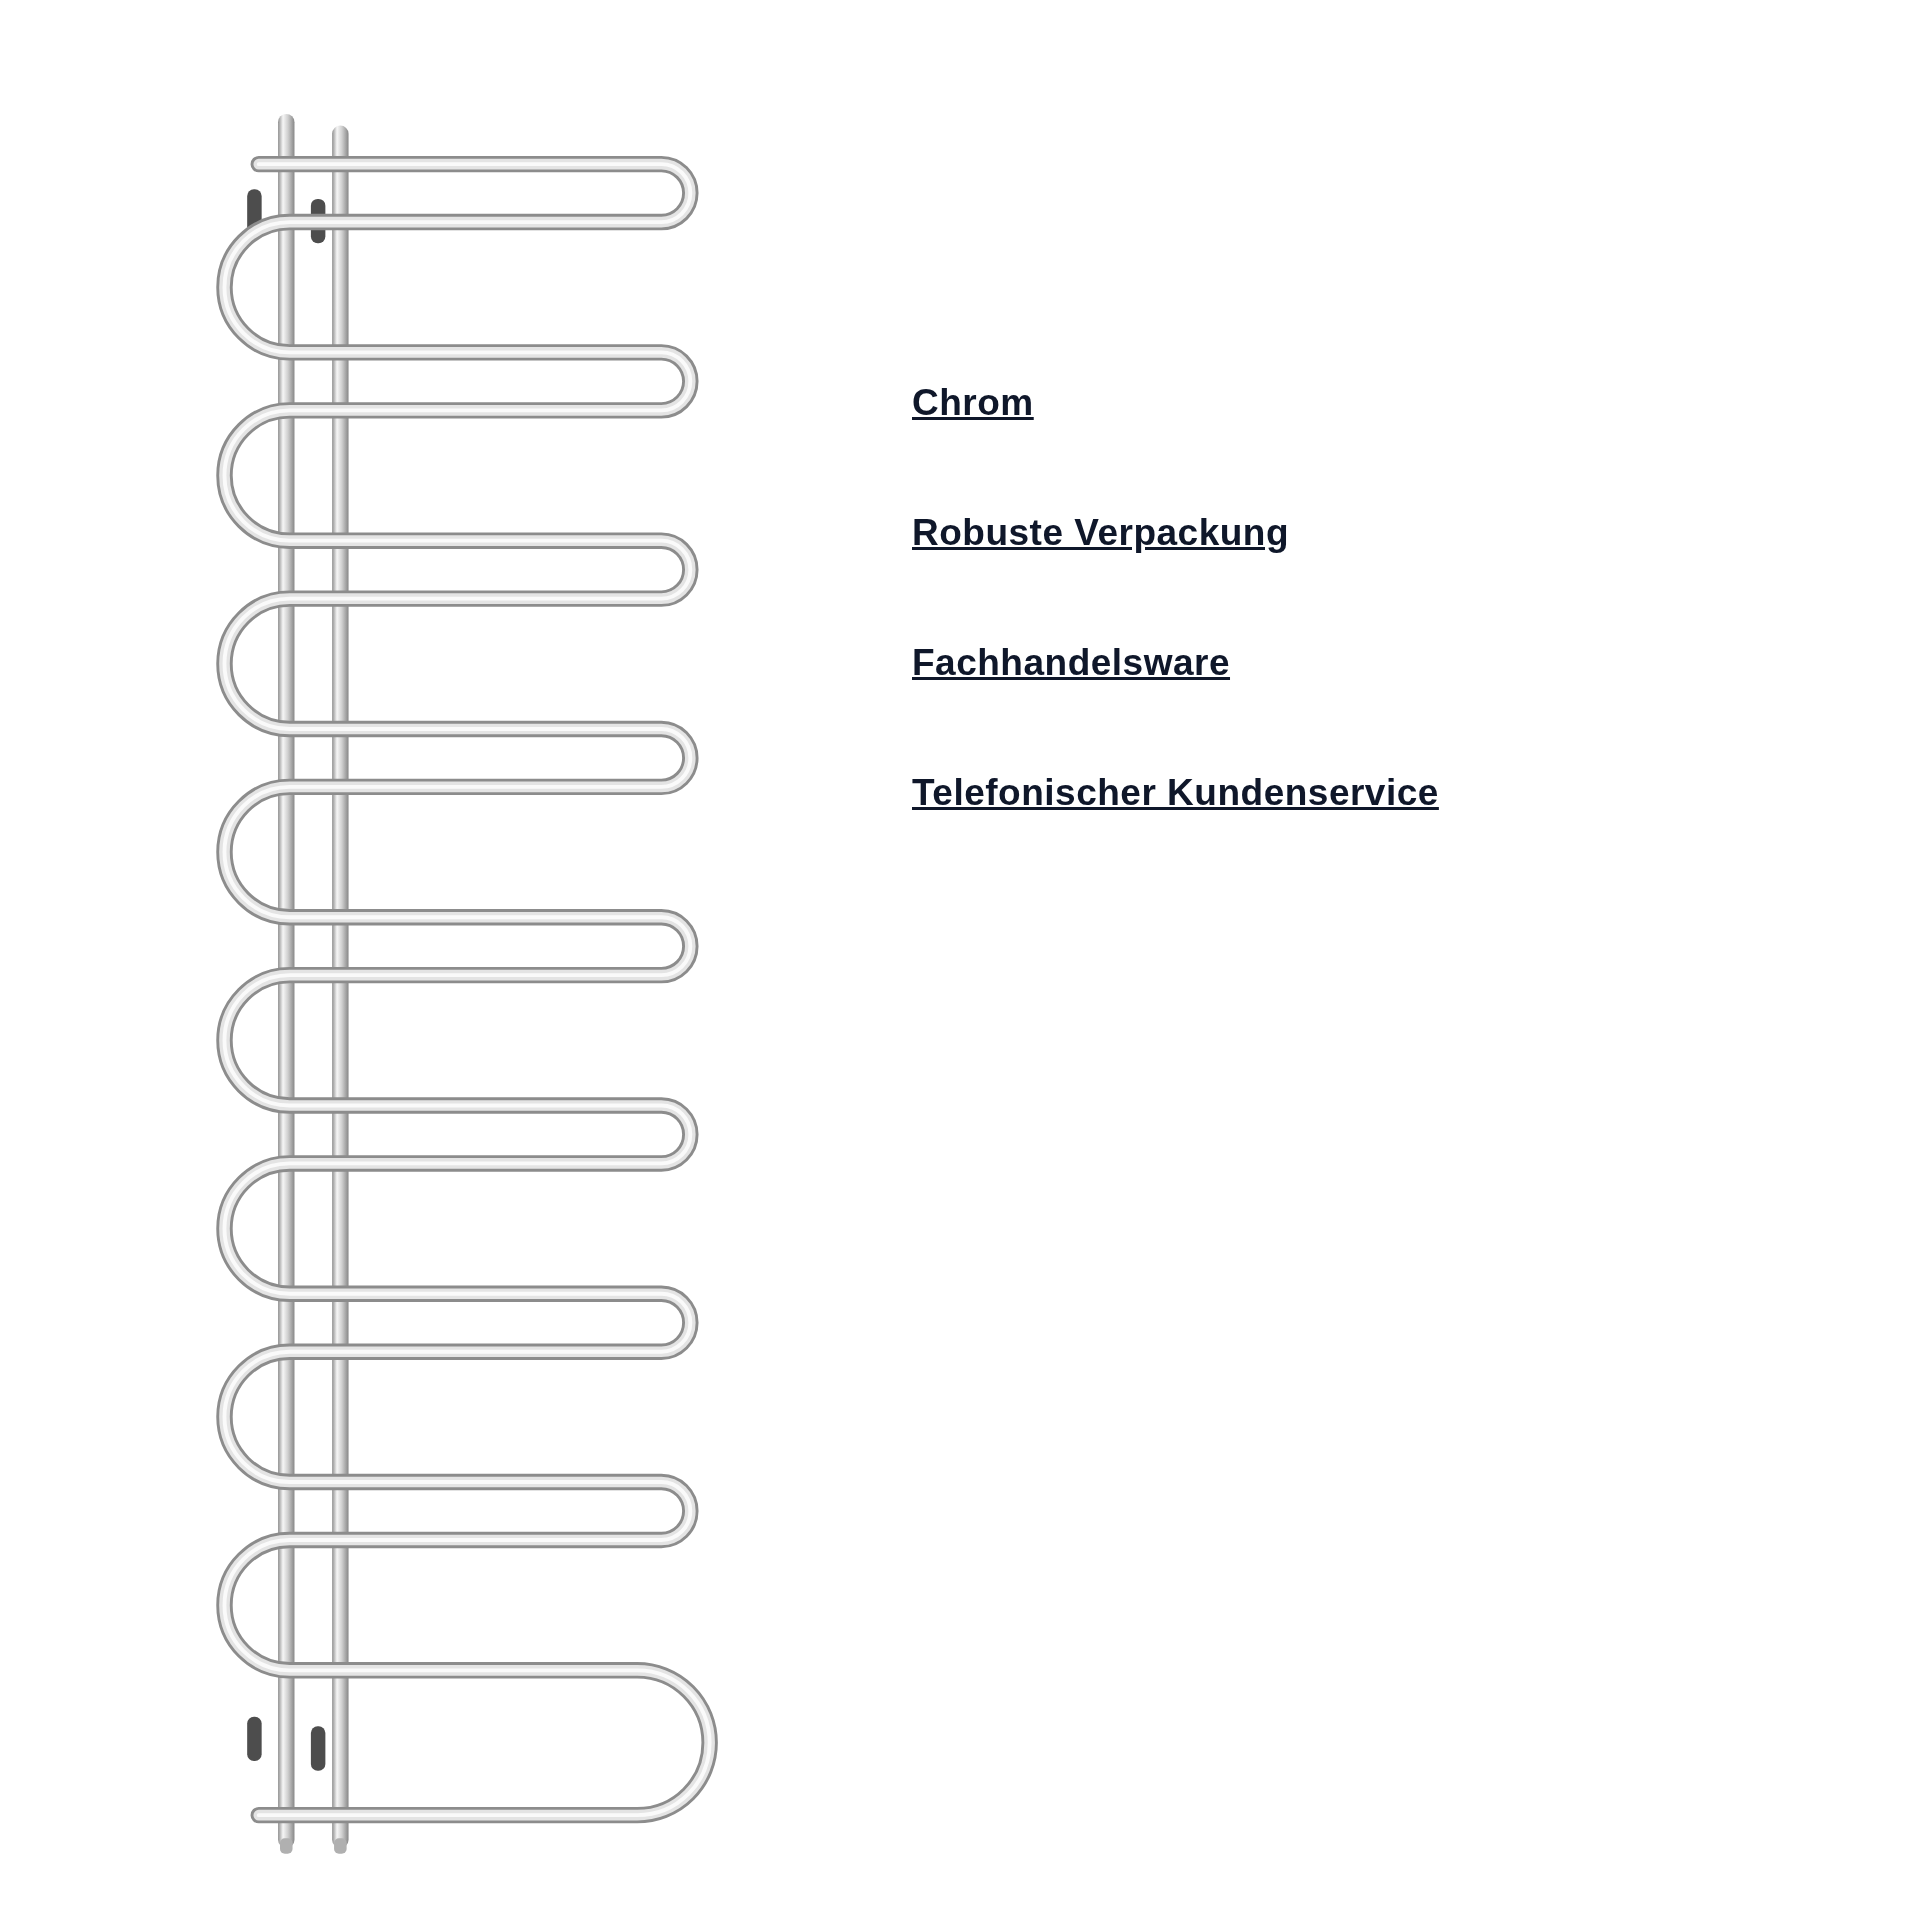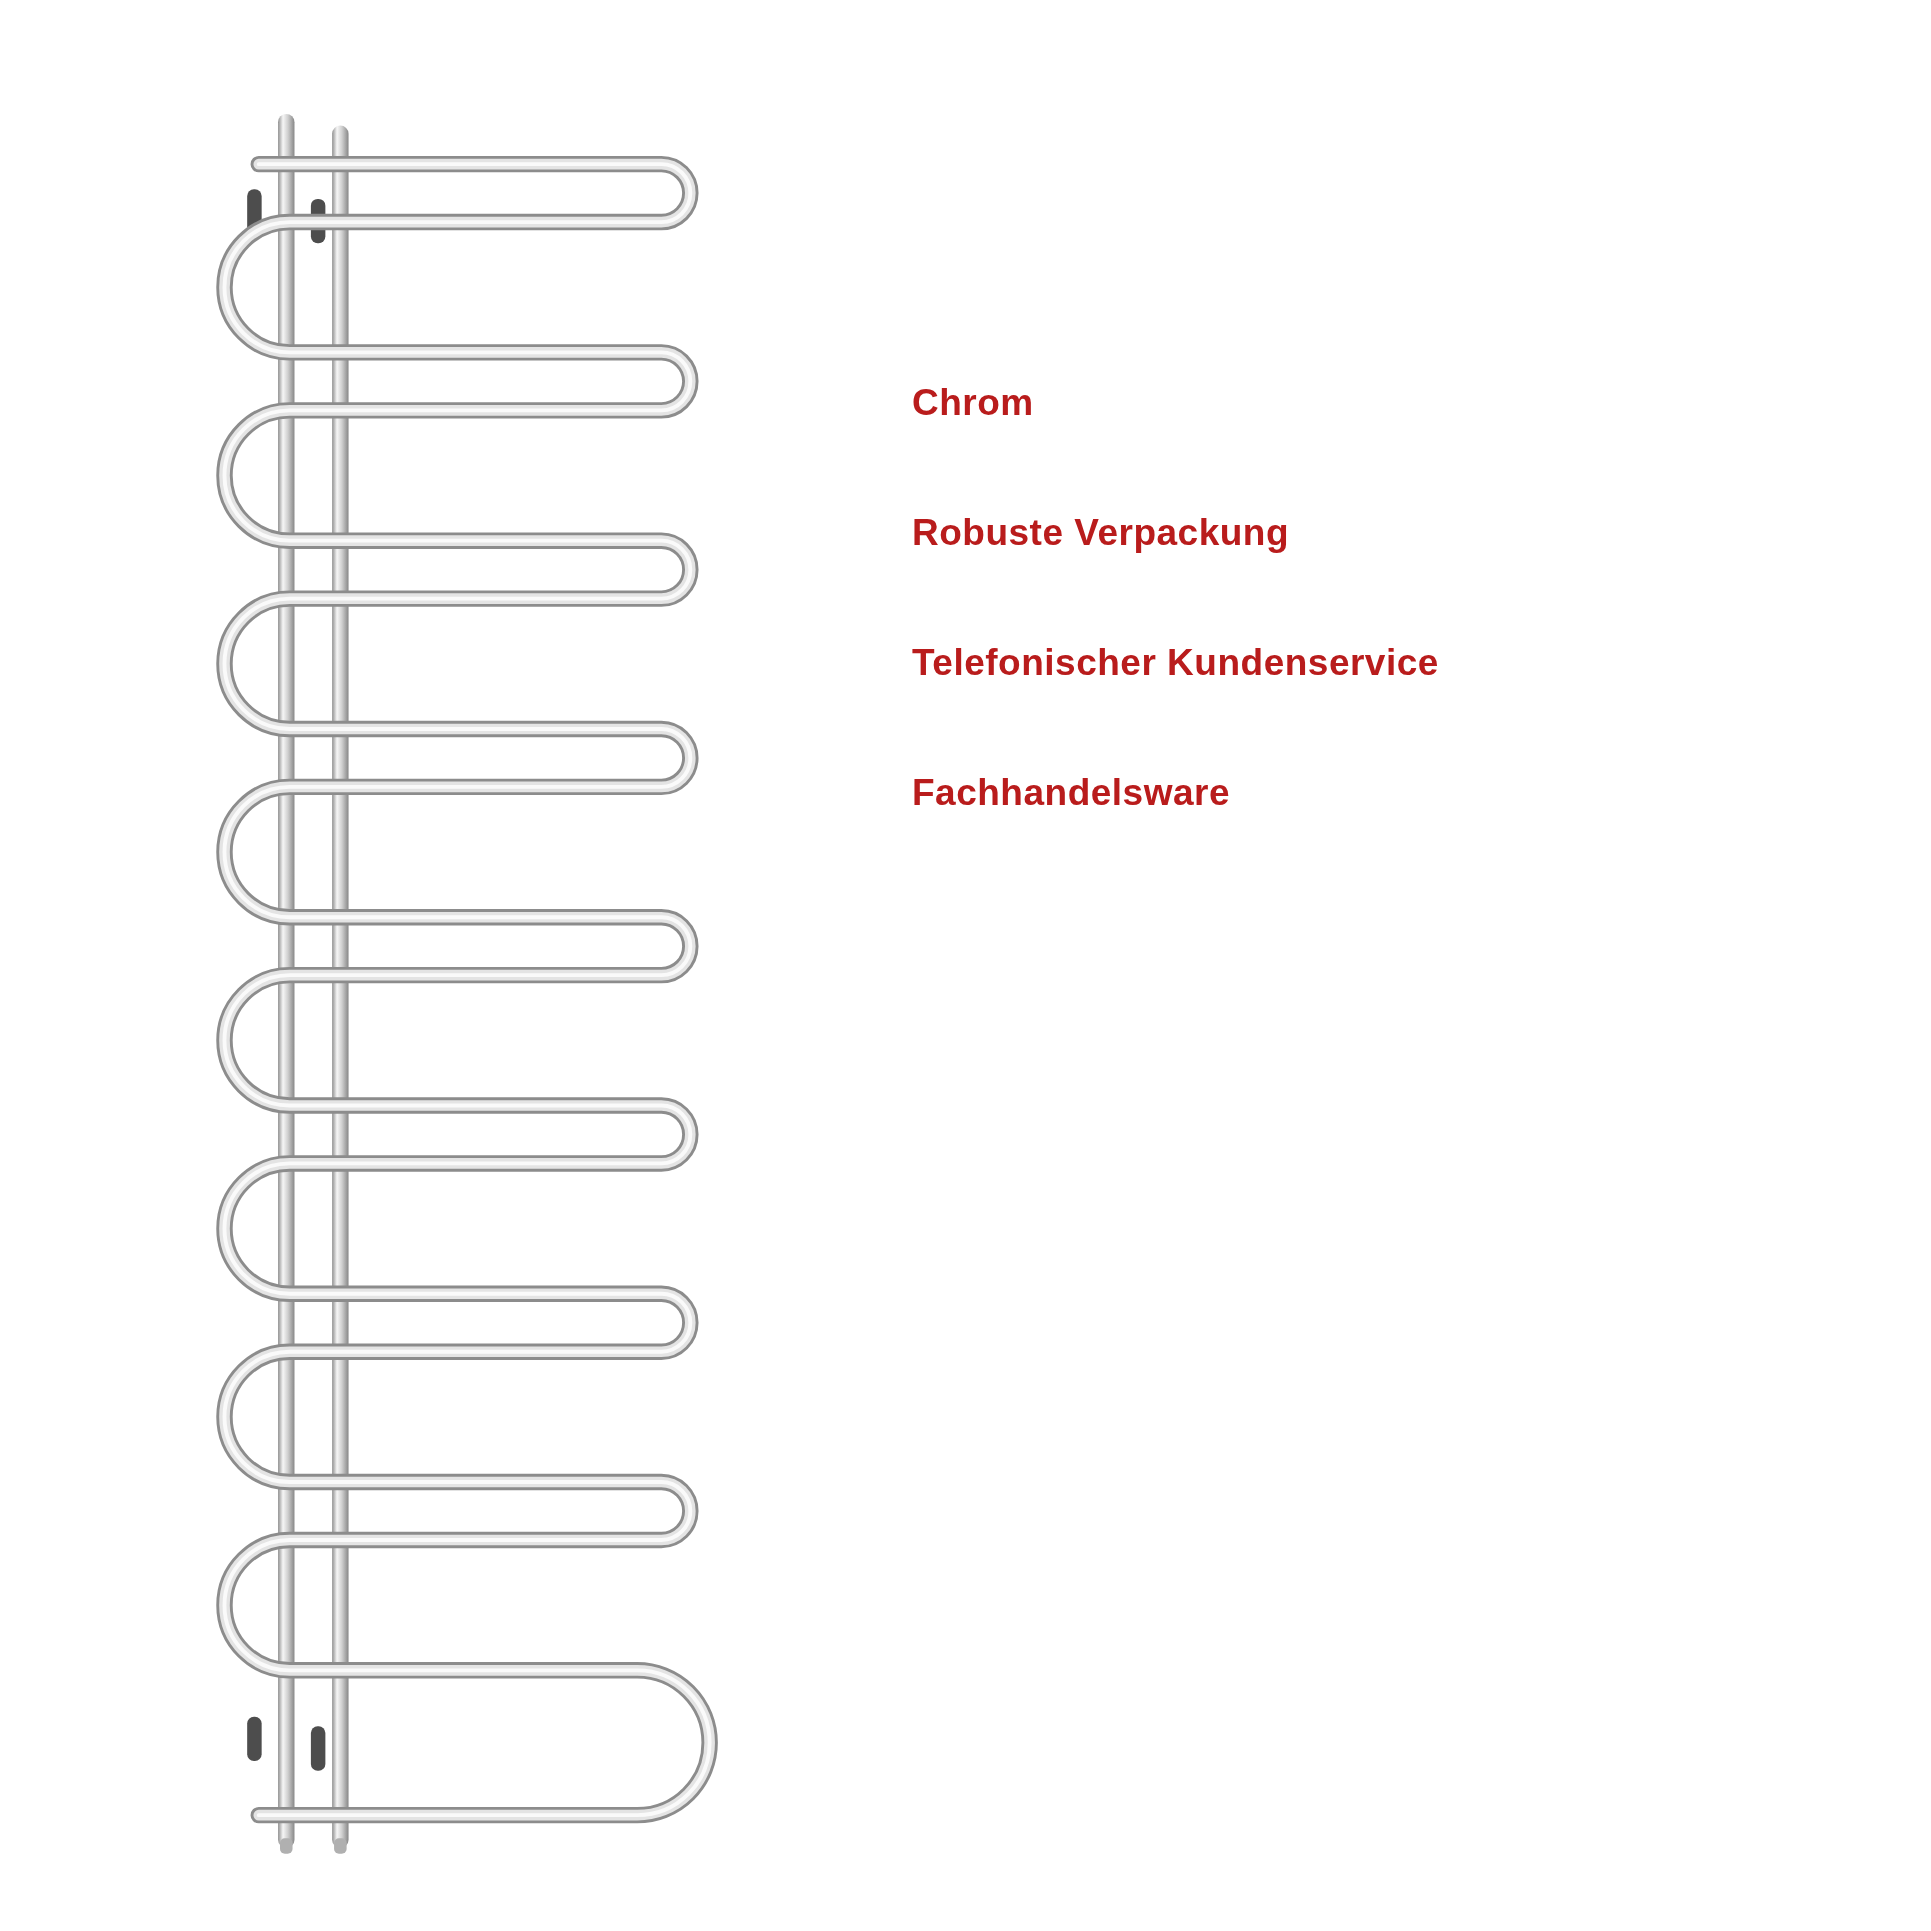--- a/index.html
+++ b/index.html
@@ -24,23 +24,24 @@
     top: 384px;
     display: flex;
     flex-direction: column;
   }
   .feature-item {
     height: 37px;
     line-height: 37px;
     margin-bottom: 93px;
     font-size: 37px;
     font-weight: bold;
-    color: #b91c1c;
+    color: #0f172a;
     letter-spacing: 0.5px;
     white-space: nowrap;
+    text-decoration: underline;
   }
 </style>
 </head>
 <body>
 
 <div id="canvas">
 
   <svg id="product-svg" viewBox="0 0 2000 2000" xmlns="http://www.w3.org/2000/svg">
     <defs>
       <linearGradient id="postGrad" x1="0" y1="0" x2="1" y2="0">
@@ -92,18 +93,18 @@
                A 67.5 67.5 0 0 0 300 1145 H 685 A 30 30 0 0 1 685 1205 H 300
                A 67.5 67.5 0 0 0 300 1340 H 685 A 30 30 0 0 1 685 1400 H 300
                A 67.5 67.5 0 0 0 300 1535 H 685 A 30 30 0 0 1 685 1595 H 300
                A 67.5 67.5 0 0 0 300 1730 H 660 A 75 75 0 0 1 660 1880 H 268" stroke="#fafafa"></path>
     </g>
   </svg>
 
   <div class="feature-list">
     <div class="feature-item">Chrom</div>
     <div class="feature-item">Robuste Verpackung</div>
+    <div class="feature-item">Fachhandelsware</div>
     <div class="feature-item">Telefonischer Kundenservice</div>
-    <div class="feature-item">Fachhandelsware</div>
   </div>
 
 </div>
 
 
 </body></html>

